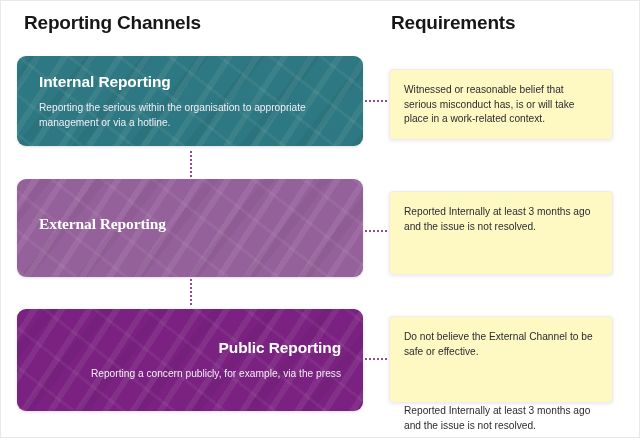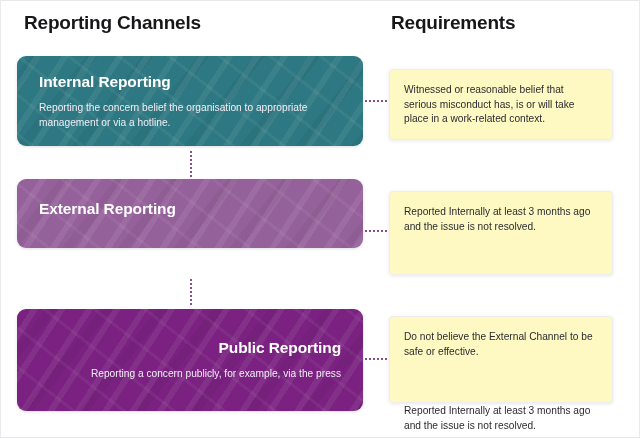--- a/index.html
+++ b/index.html
@@ -88,21 +88,21 @@
   }
   .channel-desc {
     font-size: 10.2px;
     line-height: 15px;
     color: #f3eef5;
     margin: 0;
     max-width: 300px;
   }
 
   #card-internal { top: 55px;  height: 90px;  background: #2d7882; }
-  #card-external { top: 178px; height: 69px;  background: #95619b; }
+  #card-external { top: 178px; height: 98px;  background: #95619b; font-family: Liberation Serif, serif; }
   #card-public   { top: 308px; height: 102px; background: #7a2181; align-items: flex-end; }
 
   
   .req-box {
     position: absolute;
     left: 388px;
     width: 224px;
     background: #fef9c3;
     border: 1px solid #ededf0;
     border-radius: 4px;
@@ -152,21 +152,21 @@
 </head>
 <body>
 
 <div class="page">
 
   <div class="heading right">Requirements</div>
   <div class="heading left">Reporting Channels</div>
 
   <div class="channel-card" id="card-internal">
     <div class="channel-title">Internal Reporting</div>
-    <div class="channel-desc">Reporting the concern belief the organisation to appropriate management or via a hotline.</div>
+    <div class="channel-desc">Reporting the serious within the organisation to appropriate management or via a hotline.</div>
   </div>
 
   <div class="conn-h" id="conn-h-1"></div>
 
   <div class="req-box" id="req-internal">
     <p class="req-line">Witnessed or reasonable belief that serious misconduct has, is or will take place in a work-related context.</p>
   </div>
 
   <div class="conn-v" id="conn-v-1"></div>
 

